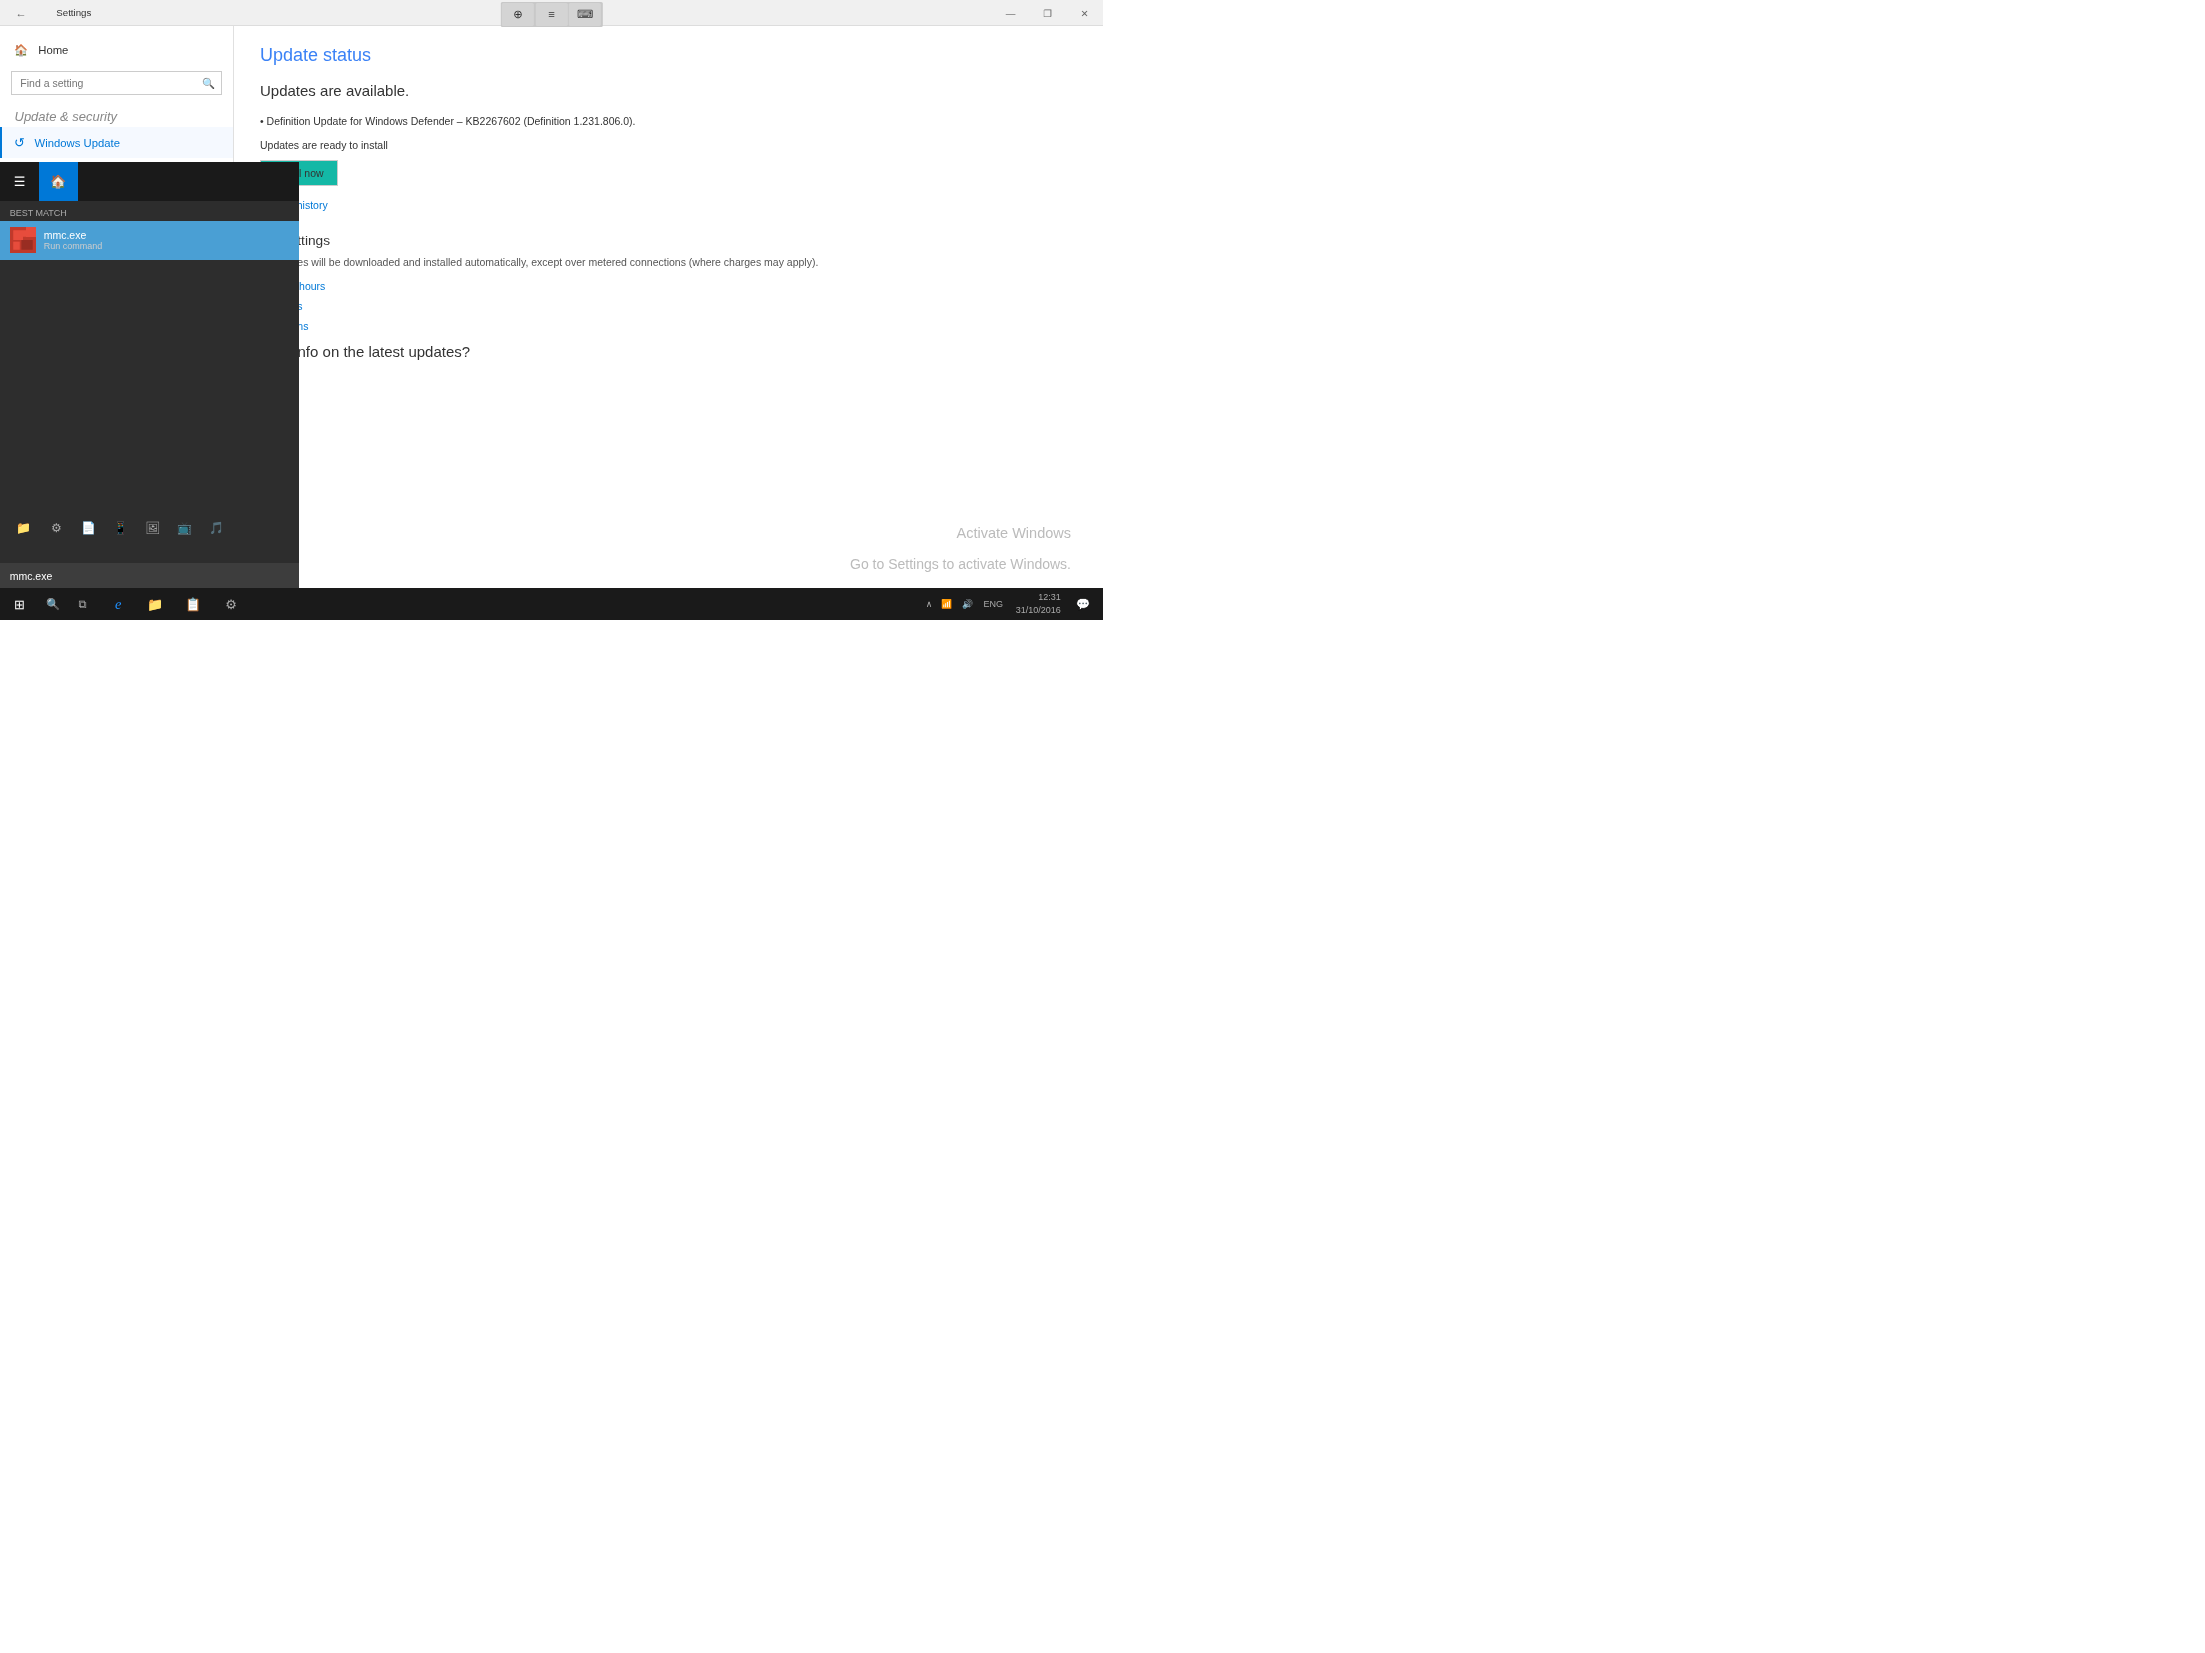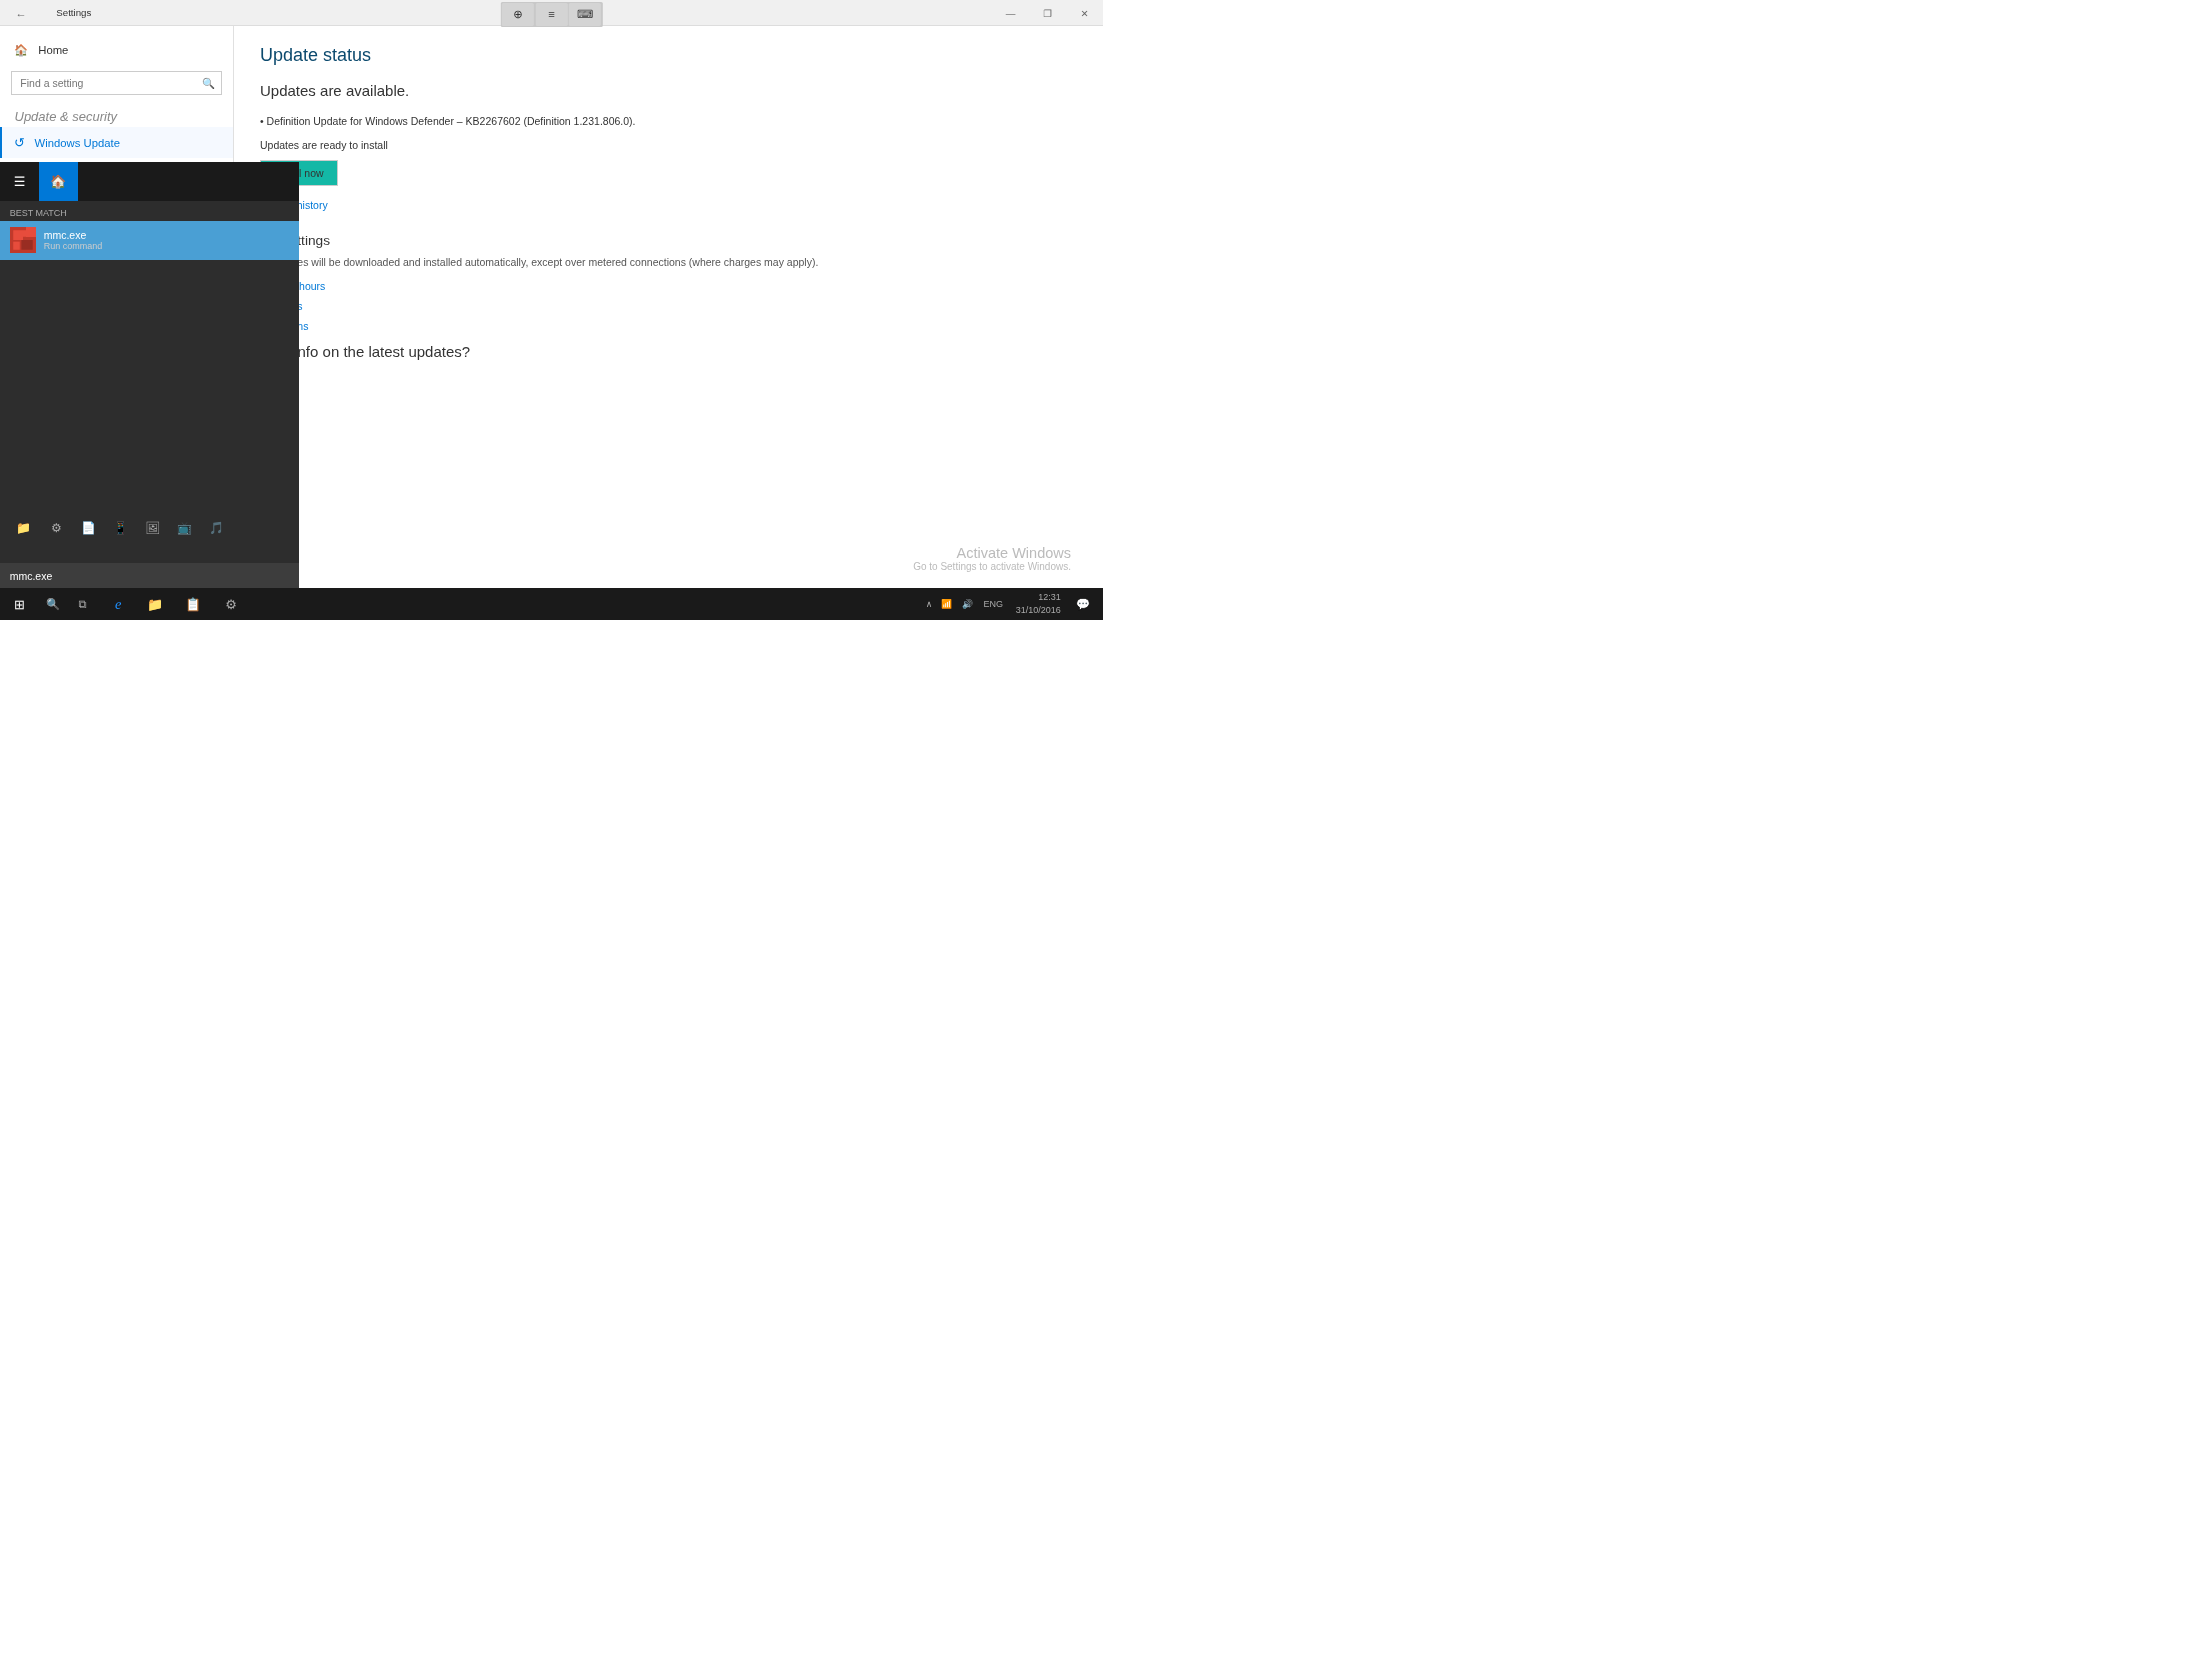--- a/index.html
+++ b/index.html
@@ -112,21 +112,21 @@
     .sidebar-item.active .icon { color: #0078d7; }
 
     
     .content {
       flex: 1;
       padding: 19.4px 26px;
       overflow-y: auto;
       background: #fff;
     }
     .content-title {
-      font-size: 18px; font-weight: 300; color: #0c4a6e;
+      font-size: 18px; font-weight: 300; color: #3b82f6;
       margin-bottom: 16px;
     }
     .update-available {
       font-size: 15px; color: #333; margin-bottom: 3.2px;
     }
     .update-item {
       font-size: 10.5px; color: #333; margin-bottom: 11.3px; margin-top: 16px;
     }
     .ready-to-install {
       font-size: 10.5px; color: #333; margin-bottom: 9.7px;
@@ -161,21 +161,21 @@
     }
     .activate-watermark {
       position: absolute;
       bottom: 48px; right: 32px;
       text-align: right;
     }
     .activate-title {
       font-size: 14.5px; color: #bbb; font-weight: 300;
     }
     .activate-sub {
-      font-size: 10px; color: #bbb;
+      font-size: 14px; color: #bbb; margin-top: 15px;
     }
 
     
     .start-overlay {
       position: absolute;
       left: 0; bottom: 32px;
       width: 299px;
       background: #1a1a1a;
       z-index: 100;
     }

